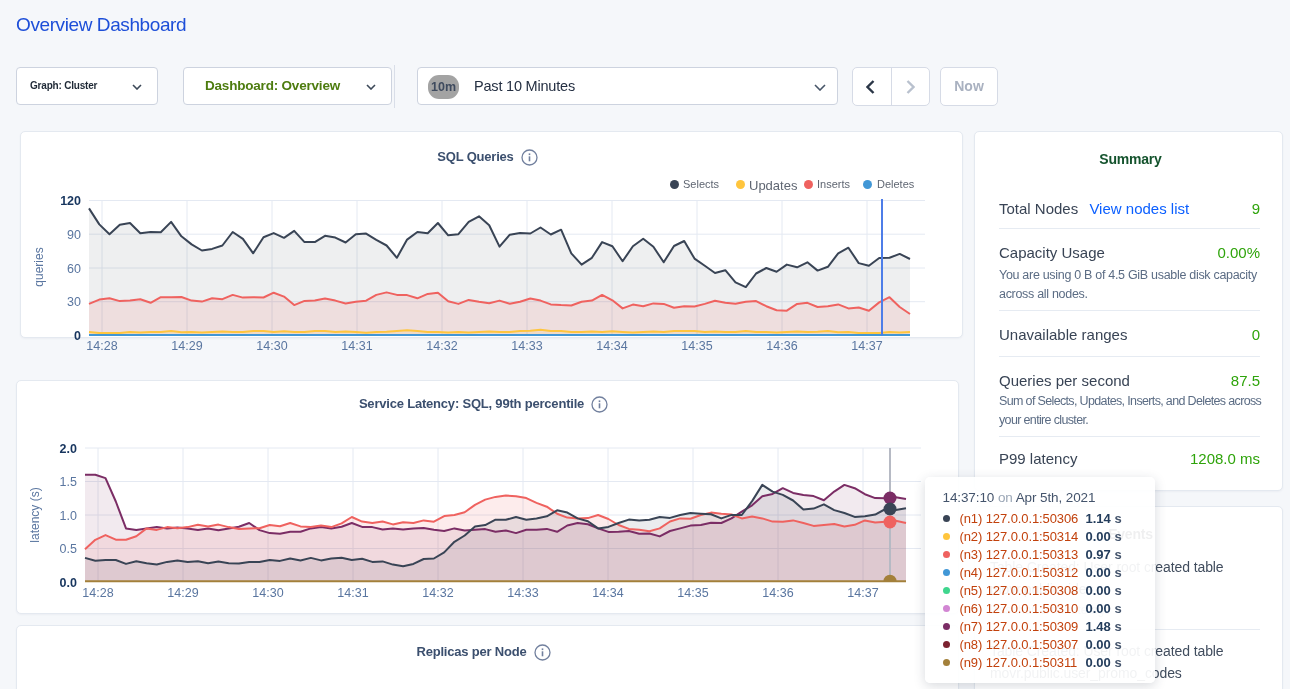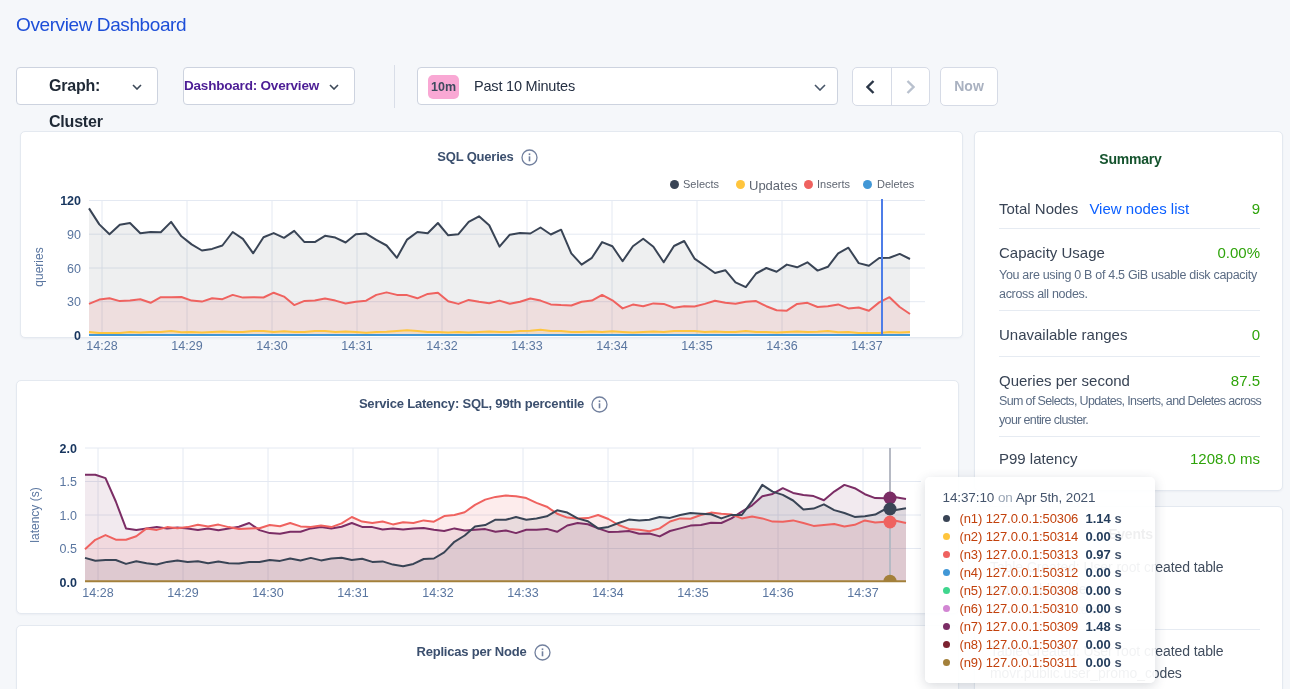--- a/index.html
+++ b/index.html
@@ -14,29 +14,29 @@
 .trow { height:18px; line-height:18px; white-space:nowrap; }
 .tdot { display:inline-block; width:7px; height:7px; border-radius:50%; margin-right:10px; vertical-align:1px; }
 .tname { font-size:13px; color:#c2410c; display:inline-block; width:126px; letter-spacing:-0.1px; }
 .tval { font-size:13px; font-weight:bold; color:#243d5c; }
 .ts { color:#44546c; }
 .ev { position:absolute; left:15px; width:282px; font-size:14px; color:#414d5e; line-height:22px; letter-spacing:-0.1px; }
 </style></head>
 <body>
 <div style="position:absolute;left:16px;top:14px;font-size:19px;color:#1d4ed8;letter-spacing:-0.4px">Overview Dashboard</div>
 
-<div class="btn" style="left:16px;top:67px;width:142px;height:38px;line-height:36px;padding-left:32px;font-size:16px;font-weight:bold;color:#1f2936;letter-spacing:-0.2px">Graph: Cluster<svg width="10" height="6" viewBox="0 0 10 6" style="position:absolute;right:15px;top:16px">
+<div class="btn" style="left:16px;top:67px;width:142px;height:38px;line-height:36px;padding-left:13px;font-size:10px;font-weight:bold;color:#1f2936;letter-spacing:-0.2px">Graph: Cluster<svg width="10" height="6" viewBox="0 0 10 6" style="position:absolute;right:15px;top:16px">
       <path d="M1 1 L5 5 L9 1" stroke="#3c4858" stroke-width="1.6" fill="none"></path>
     </svg></div>
-<div class="btn" style="left:183px;top:67px;width:172px;height:38px;line-height:36px;font-size:13.5px;font-weight:bold;color:#4c1d95;letter-spacing:-0.2px">Dashboard: Overview<svg width="10" height="6" viewBox="0 0 10 6" style="position:absolute;right:15px;top:16px">
+<div class="btn" style="left:183px;top:67px;width:209px;height:38px;line-height:36px;padding-left:21px;font-size:13.5px;font-weight:bold;color:#4d7c0f;letter-spacing:-0.2px">Dashboard: Overview<svg width="10" height="6" viewBox="0 0 10 6" style="position:absolute;right:15px;top:16px">
       <path d="M1 1 L5 5 L9 1" stroke="#3c4858" stroke-width="1.6" fill="none"></path>
     </svg></div>
 <div style="position:absolute;left:394px;top:65px;width:1px;height:43px;background:#d9dee8"></div>
 <div class="btn" style="left:417px;top:67px;width:421px;height:38px">
-  <span style="position:absolute;left:10px;top:7px;width:31px;height:24px;background:#f9a8d4;border-radius:5px;text-align:center;line-height:24px;font-size:12.5px;font-weight:bold;color:#3e4a5e">10m</span>
+  <span style="position:absolute;left:10px;top:7px;width:31px;height:24px;background:#a3a3a3;border-radius:11px;text-align:center;line-height:24px;font-size:12.5px;font-weight:bold;color:#3e4a5e">10m</span>
   <span style="position:absolute;left:56px;top:0;line-height:36px;font-size:14.5px;font-weight:normal;color:#242f42;letter-spacing:-0.2px">Past 10 Minutes</span>
   <svg width="12" height="7" viewBox="0 0 12 7" style="position:absolute;right:11px;top:16px">
       <path d="M1 1 L6 6 L11 1" stroke="#475568" stroke-width="1.6" fill="none"></path>
     </svg>
 </div>
 <div class="btn" style="left:852px;top:67px;width:78px;height:39px;border-color:#d6dbe6;border-radius:5px">
   <div style="position:absolute;left:38px;top:0;width:1px;height:37px;background:#d6dbe6"></div>
   <svg width="9" height="14" viewBox="0 0 9 14" style="position:absolute;left:13px;top:12px">
       <path d="M7.5 1 L1.5 7 L7.5 13" stroke="#2b3647" stroke-width="2.4" fill="none"></path>
     </svg>

